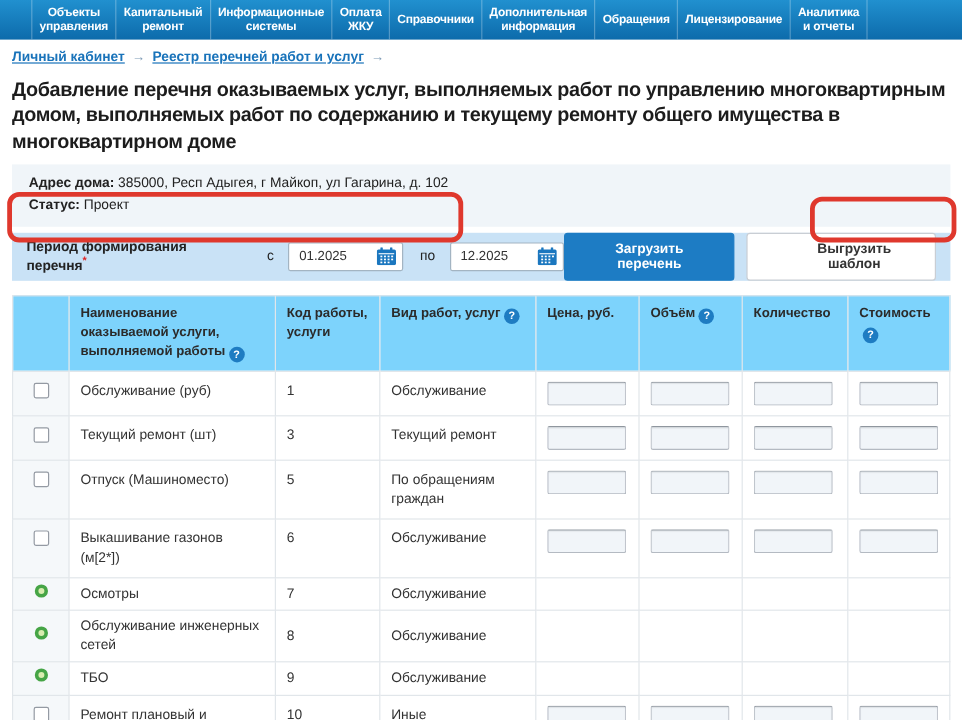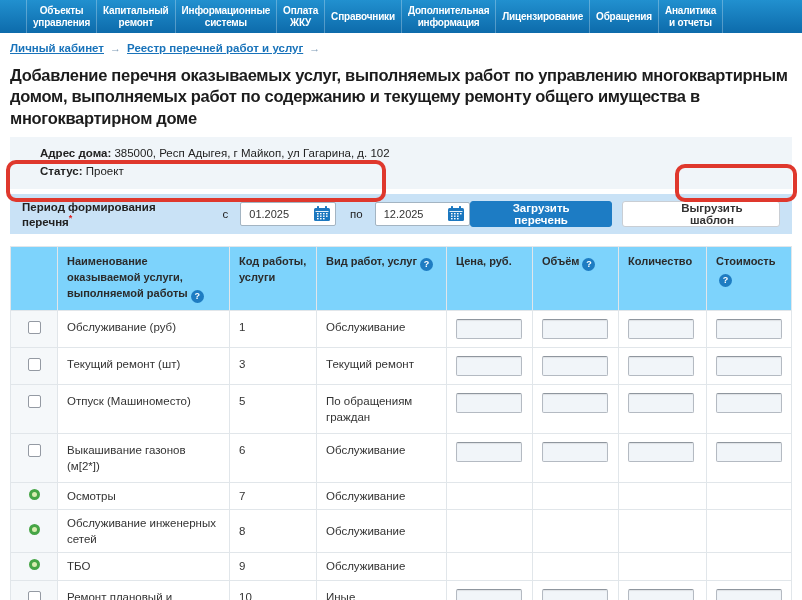--- a/index.html
+++ b/index.html
@@ -19,36 +19,36 @@
   
   .breadcrumb { margin:9px 0 0 10px; font-size:11.5px;font-weight:bold; }
   .breadcrumb a { color:#1973ba; text-decoration:underline; cursor:pointer; }
   .crumb-arrow { color:#7d9ab5; margin:0 6px; font-size:11px; }
 
   
   .page-title { margin:11px 10px 0 10px; font-size:16.5px; font-weight:bold;
     color:#1c1c1c; line-height:1.3; letter-spacing:-0.3px; }
 
   
-  .info-block { margin:8px 10px 0 10px; background:#f0f5f9; padding:8px 30px;
+  .info-block { margin:8px 10px 0 10px; background:#f0f5f9; padding:8px 14px;
     font-size:11.5px; color:#222; line-height:1.55; }
   .info-block .b { font-weight:bold; }
 
   
   .period-bar { margin:5px 10px 0 10px; height:40px; background:#c9e2f6;
     display:flex; align-items:center; padding:0 12px; font-size:11.5px; color:#222; }
   .period-label { font-weight:bold; }
   .req { color:#e02020; font-weight:bold; vertical-align:super; font-size:9px; }
   .prep { margin:0 12px 0 14px; }
   .datebox { width:96px; height:24px; background:#fff; border:1px solid #a3b4c2;
     border-radius:2px; display:flex; align-items:center; padding:0 5px 0 8px; cursor:text; }
   .datebox .val { flex:1; font-size:11px; color:#333; }
   .cal-icon { width:16px; height:15px; flex:0 0 auto; cursor:pointer; }
   .period-right { margin-left:auto; display:flex; gap:10px; }
-  .btn { height:26px; padding:0 13px; font-size:11.5px; font-weight:bold;
+  .btn { height:40px; padding:0 13px; font-size:11.5px; font-weight:bold;
     border-radius:3px; cursor:pointer; display:flex; align-items:center; }
   .btn-blue { background:#1d7cc4; color:#fff; border:1px solid #1d7cc4; }
   .btn-white { background:#fff; color:#333; border:1px solid #c9ced4;padding-left:35px; }
 
   
   table.list { margin:12px 10px 0 10px; border-collapse:collapse; table-layout:fixed;
     width:781px; font-size:11.5px; color:#333; }
   table.list th, table.list td { border:1px solid #e1e6ea; vertical-align:top; }
   thead th { background:#7dd3fc; font-weight:bold; text-align:left; padding:7px 9px;
     font-size:11px; color:#2b2b2b; line-height:1.45; vertical-align:middle; }
@@ -81,22 +81,22 @@
 управления</div>
     <div class="nav-item">Капитальный
 ремонт</div>
     <div class="nav-item">Информационные
 системы</div>
     <div class="nav-item">Оплата
 ЖКУ</div>
     <div class="nav-item">Справочники</div>
     <div class="nav-item">Дополнительная
 информация</div>
+    <div class="nav-item">Обращения</div>
     <div class="nav-item">Лицензирование</div>
-    <div class="nav-item">Обращения</div>
     <div class="nav-item">Аналитика
 и отчеты</div>
   </nav>
 
 <div class="breadcrumb" id="breadcrumb"><a>Личный кабинет</a><span class="crumb-arrow">→</span><a>Реестр перечней работ и услуг</a><span class="crumb-arrow">→</span></div>
 
 <h1 class="page-title">Добавление перечня оказываемых услуг, выполняемых работ по управлению многоквартирным домом, выполняемых работ по содержанию и текущему ремонту общего имущества в многоквартирном доме</h1>
 
 <div class="info-block">
   <div>

